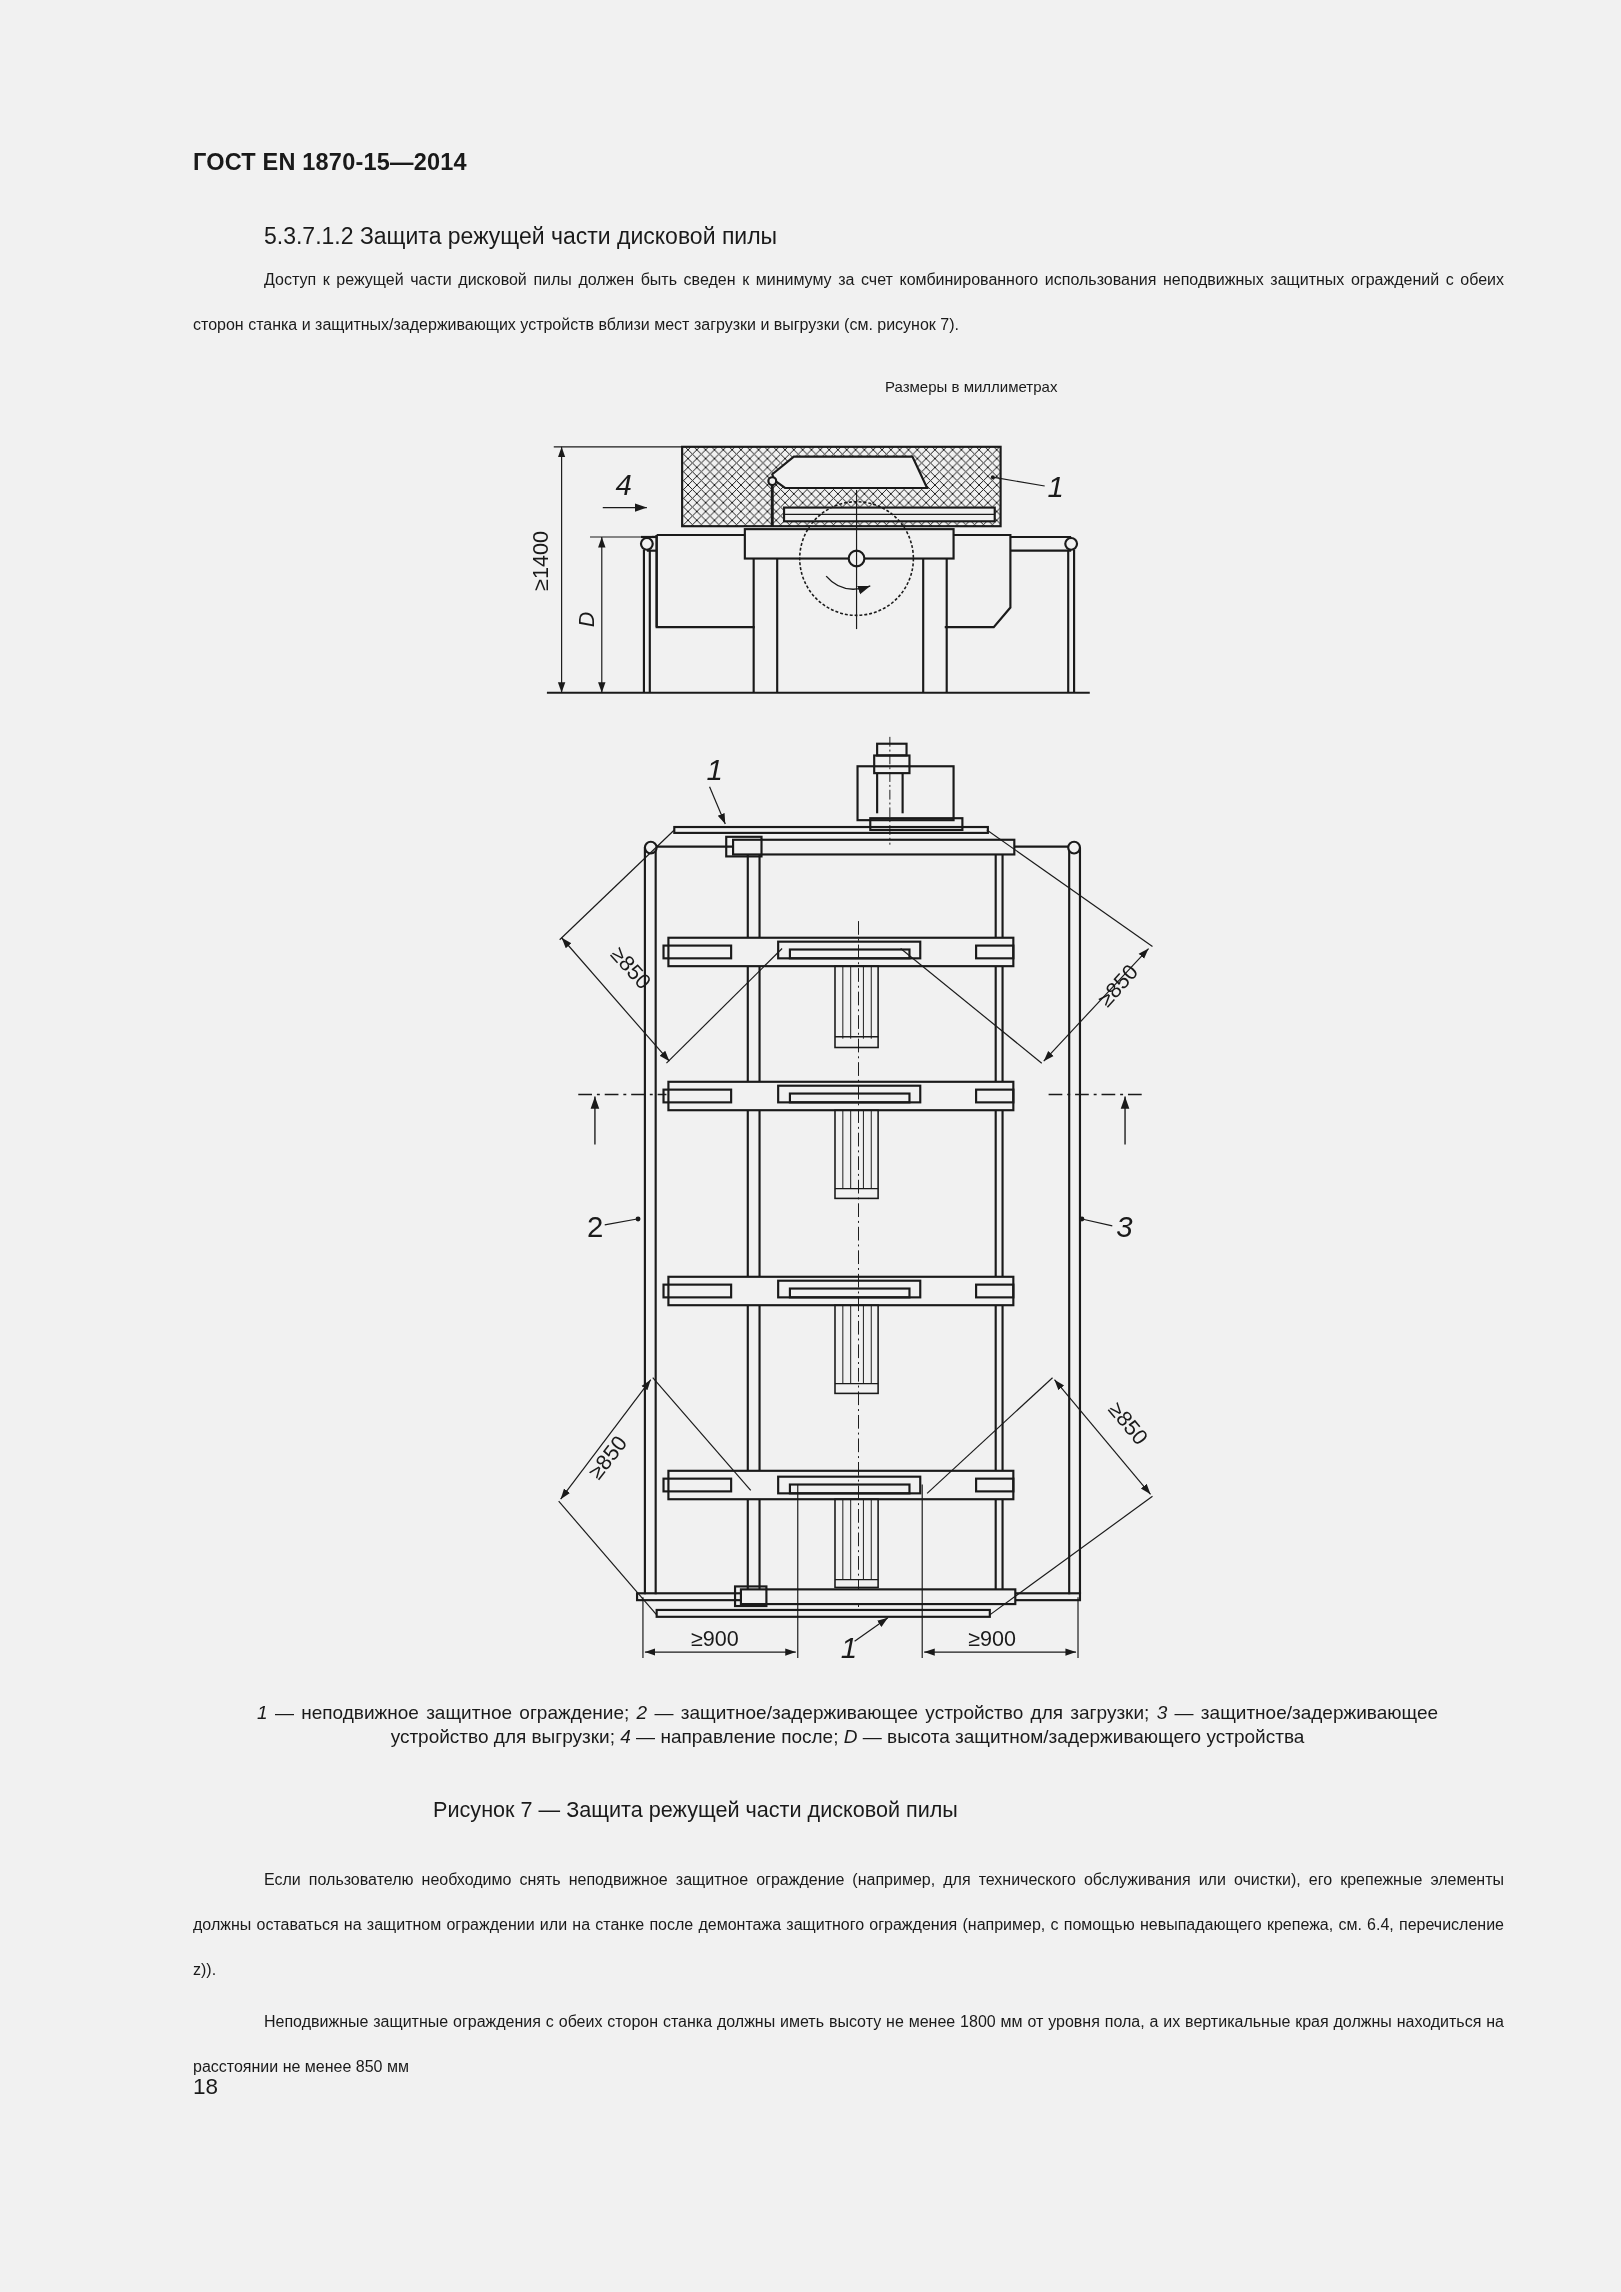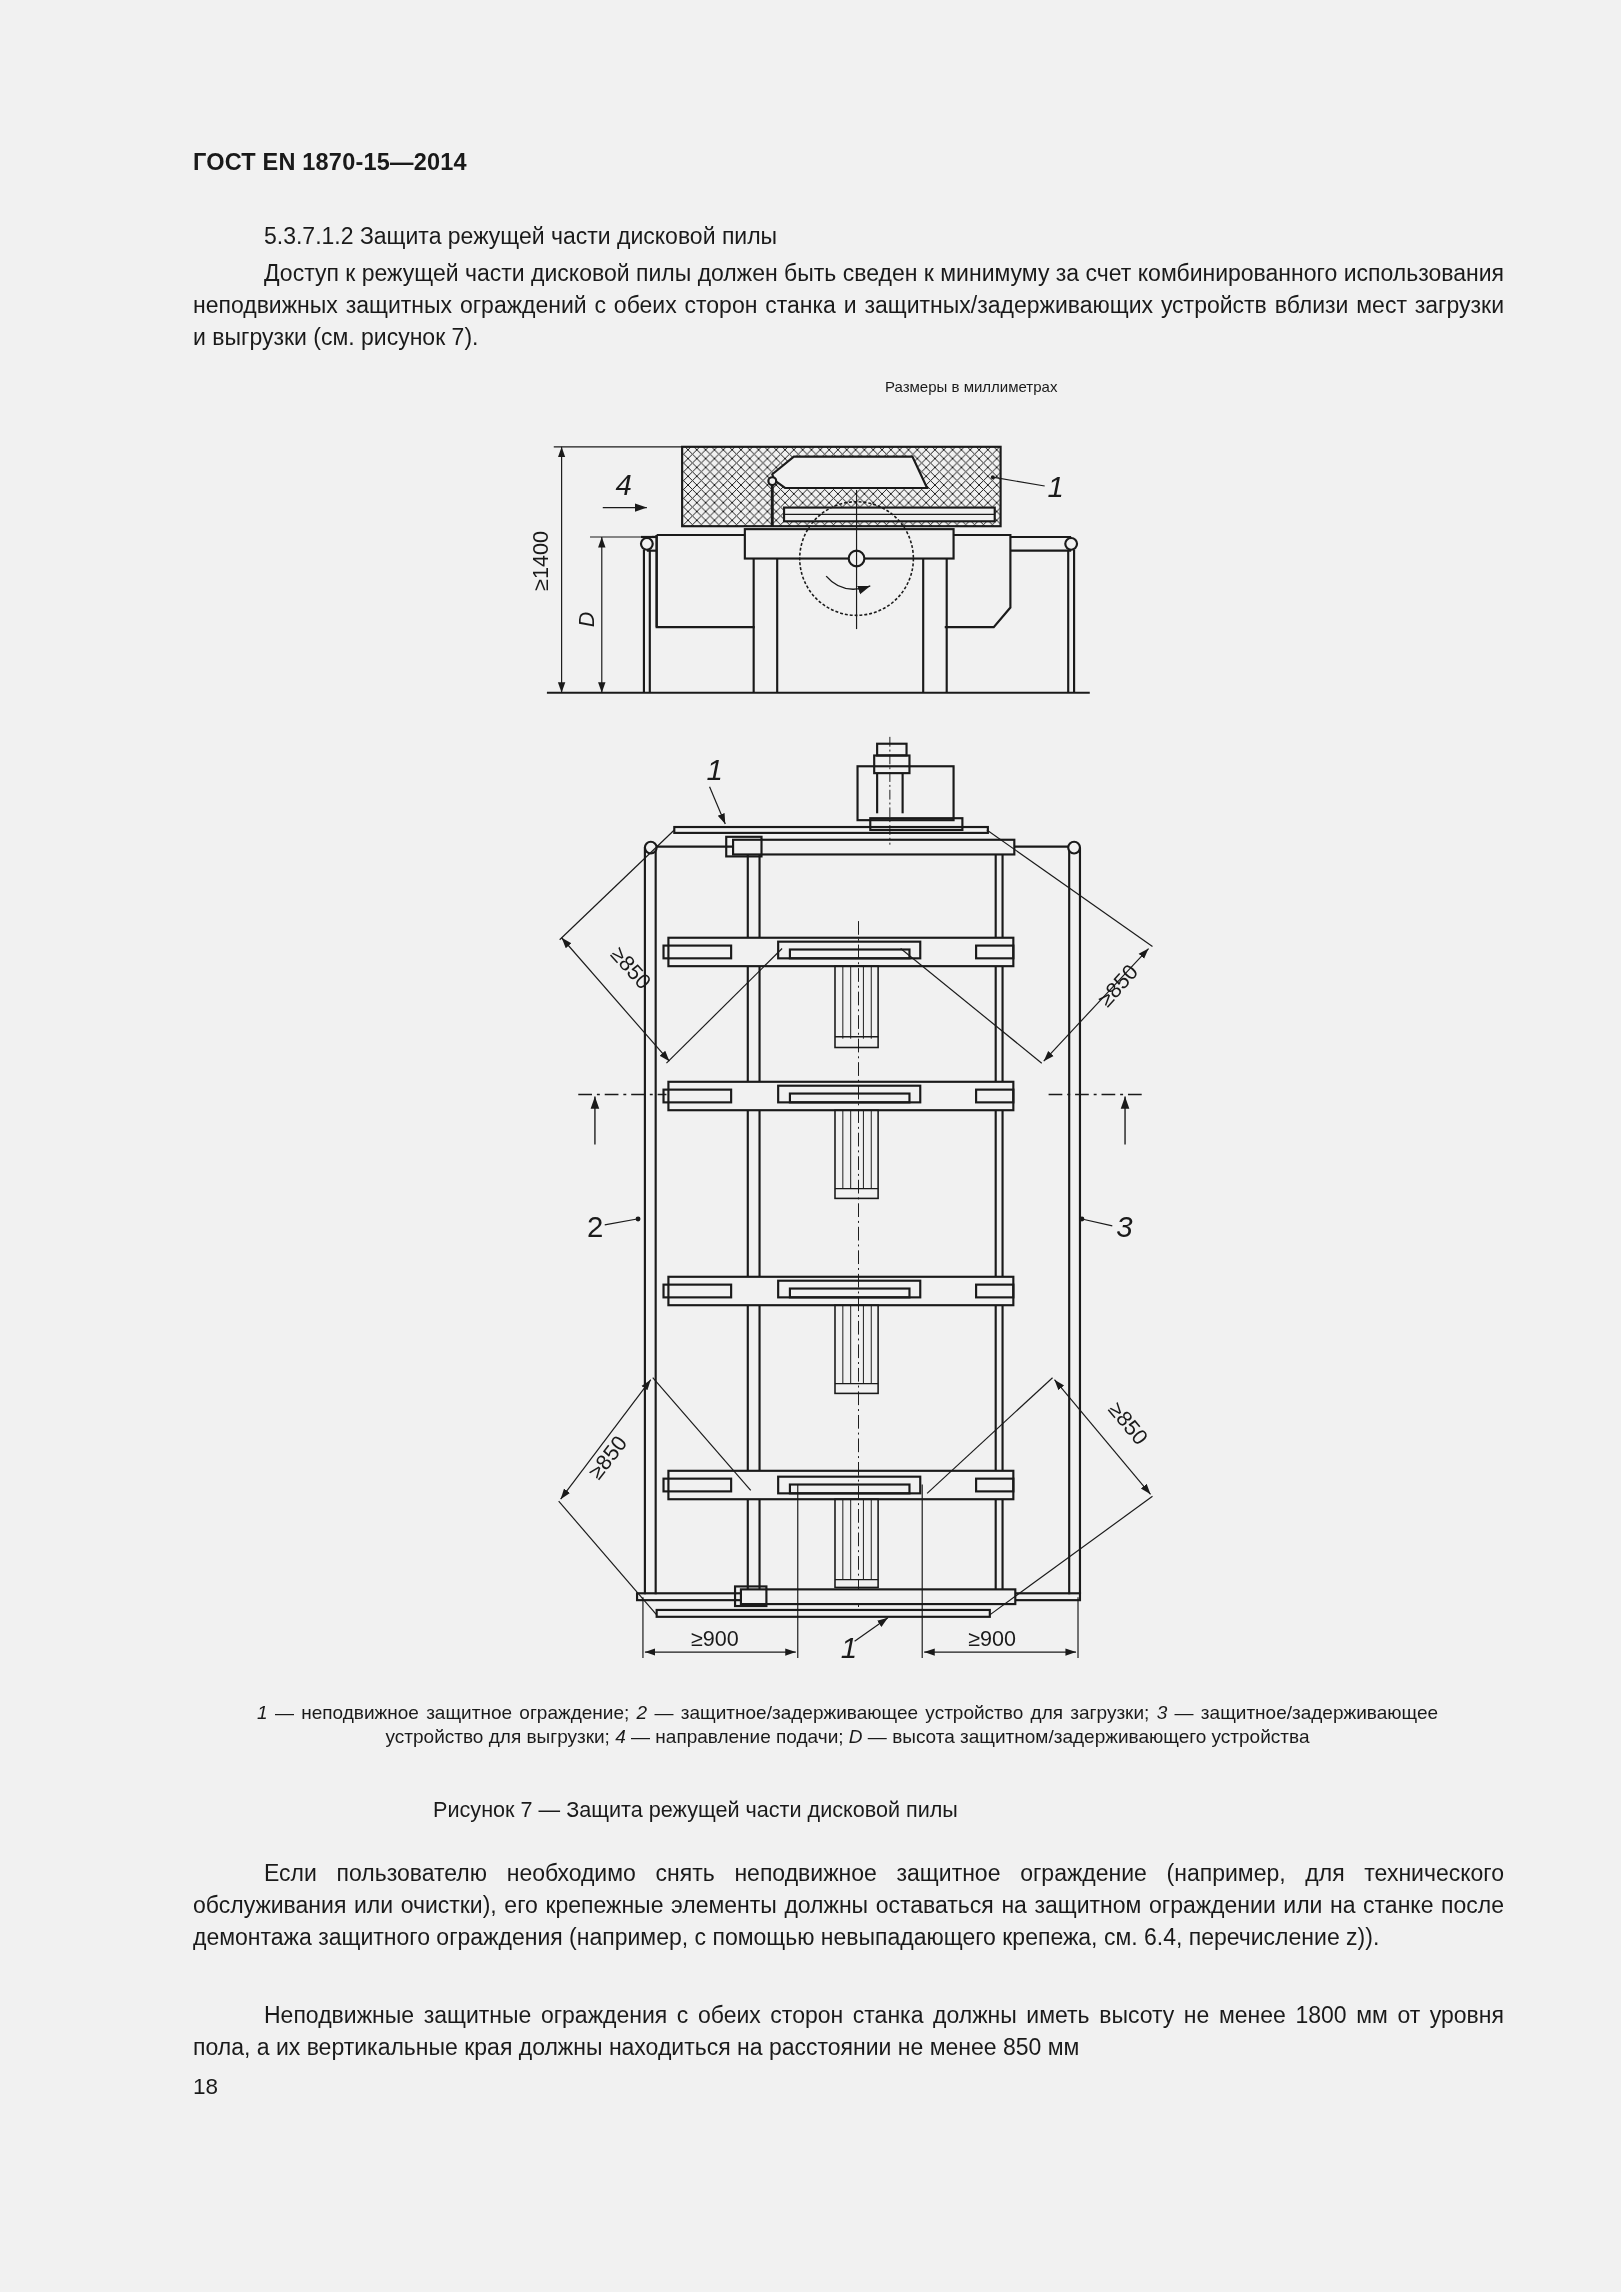--- a/index.html
+++ b/index.html
@@ -6,21 +6,21 @@
   body {
     width: 1621px; height: 2293px; position: relative;
     background: #f1f1f1; color: #1a1a1a;
     font-family: "Liberation Sans", sans-serif;
     overflow: hidden;
   }
   .abs { position: absolute; }
   .doc-header { left: 193px; top: 149px; font-size: 23.5px; font-weight: bold; letter-spacing: 0.2px; }
   .para {
     position: absolute; left: 193px; width: 1311px;
-    font-size: 23px; line-height: 32px; text-align: justify;
+    font-size: 16px; line-height: 45px; text-align: justify;
   }
   .para .ind { display: inline-block; width: 71px; }
   .section-title { left: 193px; top: 223px; font-size: 23px; }
   .units { left: 885px; top: 378px; font-size: 15px; }
   .legend {
     position: absolute; left: 257px; width: 1181px; top: 1701px;
     font-size: 19px; line-height: 23.5px; text-align: justify; text-align-last: center;
   }
   .legend i { font-style: italic; }
   .caption { left: 0; width: 1391px; top: 1797px; text-align: center; font-size: 21.6px; }
@@ -245,21 +245,21 @@
   <text x="586" y="1500" font-size="22" stroke="none" transform="rotate(-52 610 1480)">≥850</text>
   <text x="1106" y="1450" font-size="22" stroke="none" transform="rotate(50 1130 1470)">≥850</text>
   <text x="705" y="1680" font-size="22" stroke="none">≥900</text>
   <text x="988" y="1680" font-size="22" stroke="none">≥900</text>
 </svg>
 
 <div class="legend">
   <i>1</i><span> — </span><span>неподвижное защитное ограждение;</span>
   <i>2</i><span> — </span><span>защитное/задерживающее устройство для загрузки;</span>
   <i>3</i><span> — </span><span>защитное/задерживающее устройство для выгрузки;</span>
-  <i>4</i><span> — </span><span>направление подачи;</span>
+  <i>4</i><span> — </span><span>направление после;</span>
   <i>D</i><span> — </span><span>высота защитном/задерживающего устройства</span>
 </div>
 
 <div class="abs caption">Рисунок 7 — Защита режущей части дисковой пилы</div>
 
 <div class="para" style="top:1857px"><span class="ind"></span><span>Если пользователю необходимо снять неподвижное защитное ограждение (например, для технического обслуживания или очистки), его крепежные элементы должны оставаться на защитном ограждении или на станке после демонтажа защитного ограждения (например, с помощью невыпадающего крепежа, см. 6.4, перечисление z)).</span></div>
 
 <div class="para" style="top:1999px"><span class="ind"></span><span>Неподвижные защитные ограждения с обеих сторон станка должны иметь высоту не менее 1800 мм от уровня пола, а их вертикальные края должны находиться на расстоянии не менее 850 мм</span></div>
 
 <div class="abs page-num">18</div>

